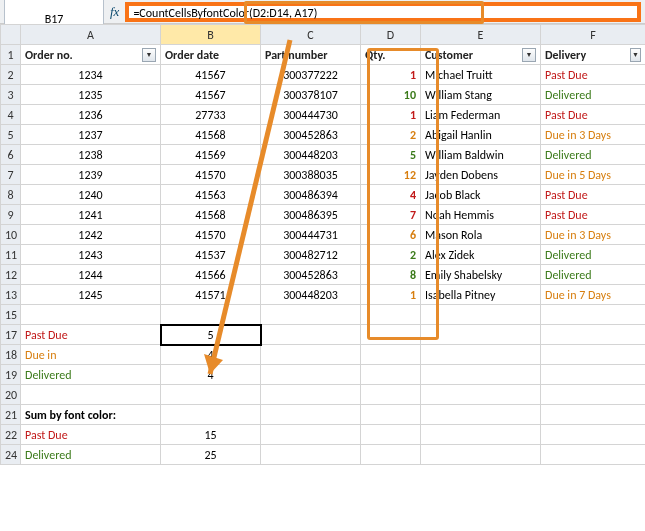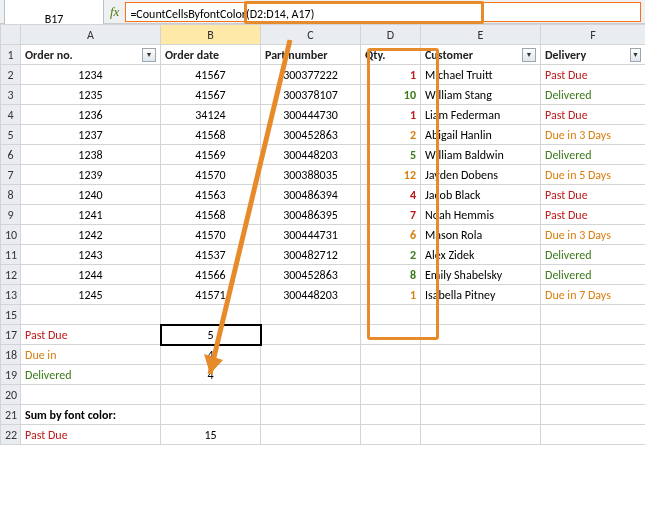--- a/index.html
+++ b/index.html
@@ -31,29 +31,29 @@
     justify-content: space-between;
     padding: 18px 4px;
     font-size: 12px;
     flex-direction: column;
   }
   .namebox .dd {
     font-size: 8px;
     color: #555;
   }
   .fx-icons { display:flex; gap:4px; align-items:center; color:#888;}
-  .fx-label { font-style: italic; font-family: "Times New Roman", serif; color:#4d7c0f; font-size:13px;}
+  .fx-label { font-style: italic; font-family: "Times New Roman", serif; color:#0c4a6e; font-size:13px;}
   .formula-bar {
     flex: 1;
     height: 20px;
     background: #fff;
-    border: 1px solid #f97316;
+    border: 4px solid #f97316;
     padding: 0 4px;
     display: flex;
-    align-items: flex-end;
+    align-items: flex-start;
     font-size: 12px;
     position: relative;
   }
   .formula-highlight {
     position: absolute;
     left: 244px;
     top: 1px;
     width: 240px;
     height: 23px;
     border: 3px solid #e78b2a;
@@ -234,21 +234,21 @@
           <td class="num">1235</td>
           <td class="num">41567</td>
           <td class="num">300378107</td>
           <td class="qty c-green">10</td>
           <td>William Stang</td>
           <td class="c-green">Delivered</td>
         </tr>
         <tr>
           <th class="rowhdr">4</th>
           <td class="num">1236</td>
-          <td class="num">34124</td>
+          <td class="num">27733</td>
           <td class="num">300444730</td>
           <td class="qty c-red">1</td>
           <td>Liam Federman</td>
           <td class="c-red">Past Due</td>
         </tr>
         <tr>
           <th class="rowhdr">5</th>
           <td class="num">1237</td>
           <td class="num">41568</td>
           <td class="num">300452863</td>
@@ -386,15 +386,24 @@
     </tr>
     <tr>
       <th class="rowhdr">22</th>
       <td class="c-red">Past Due</td>
       <td class="num">15</td>
       <td></td>
           <td></td>
           <td></td>
           <td></td>
     </tr>
+    <tr>
+      <th class="rowhdr">24</th>
+      <td class="c-green">Delivered</td>
+      <td class="num">25</td>
+      <td></td>
+          <td></td>
+          <td></td>
+          <td></td>
+    </tr>
   </tbody>
     </table>
 </div>
 
 </body></html>

